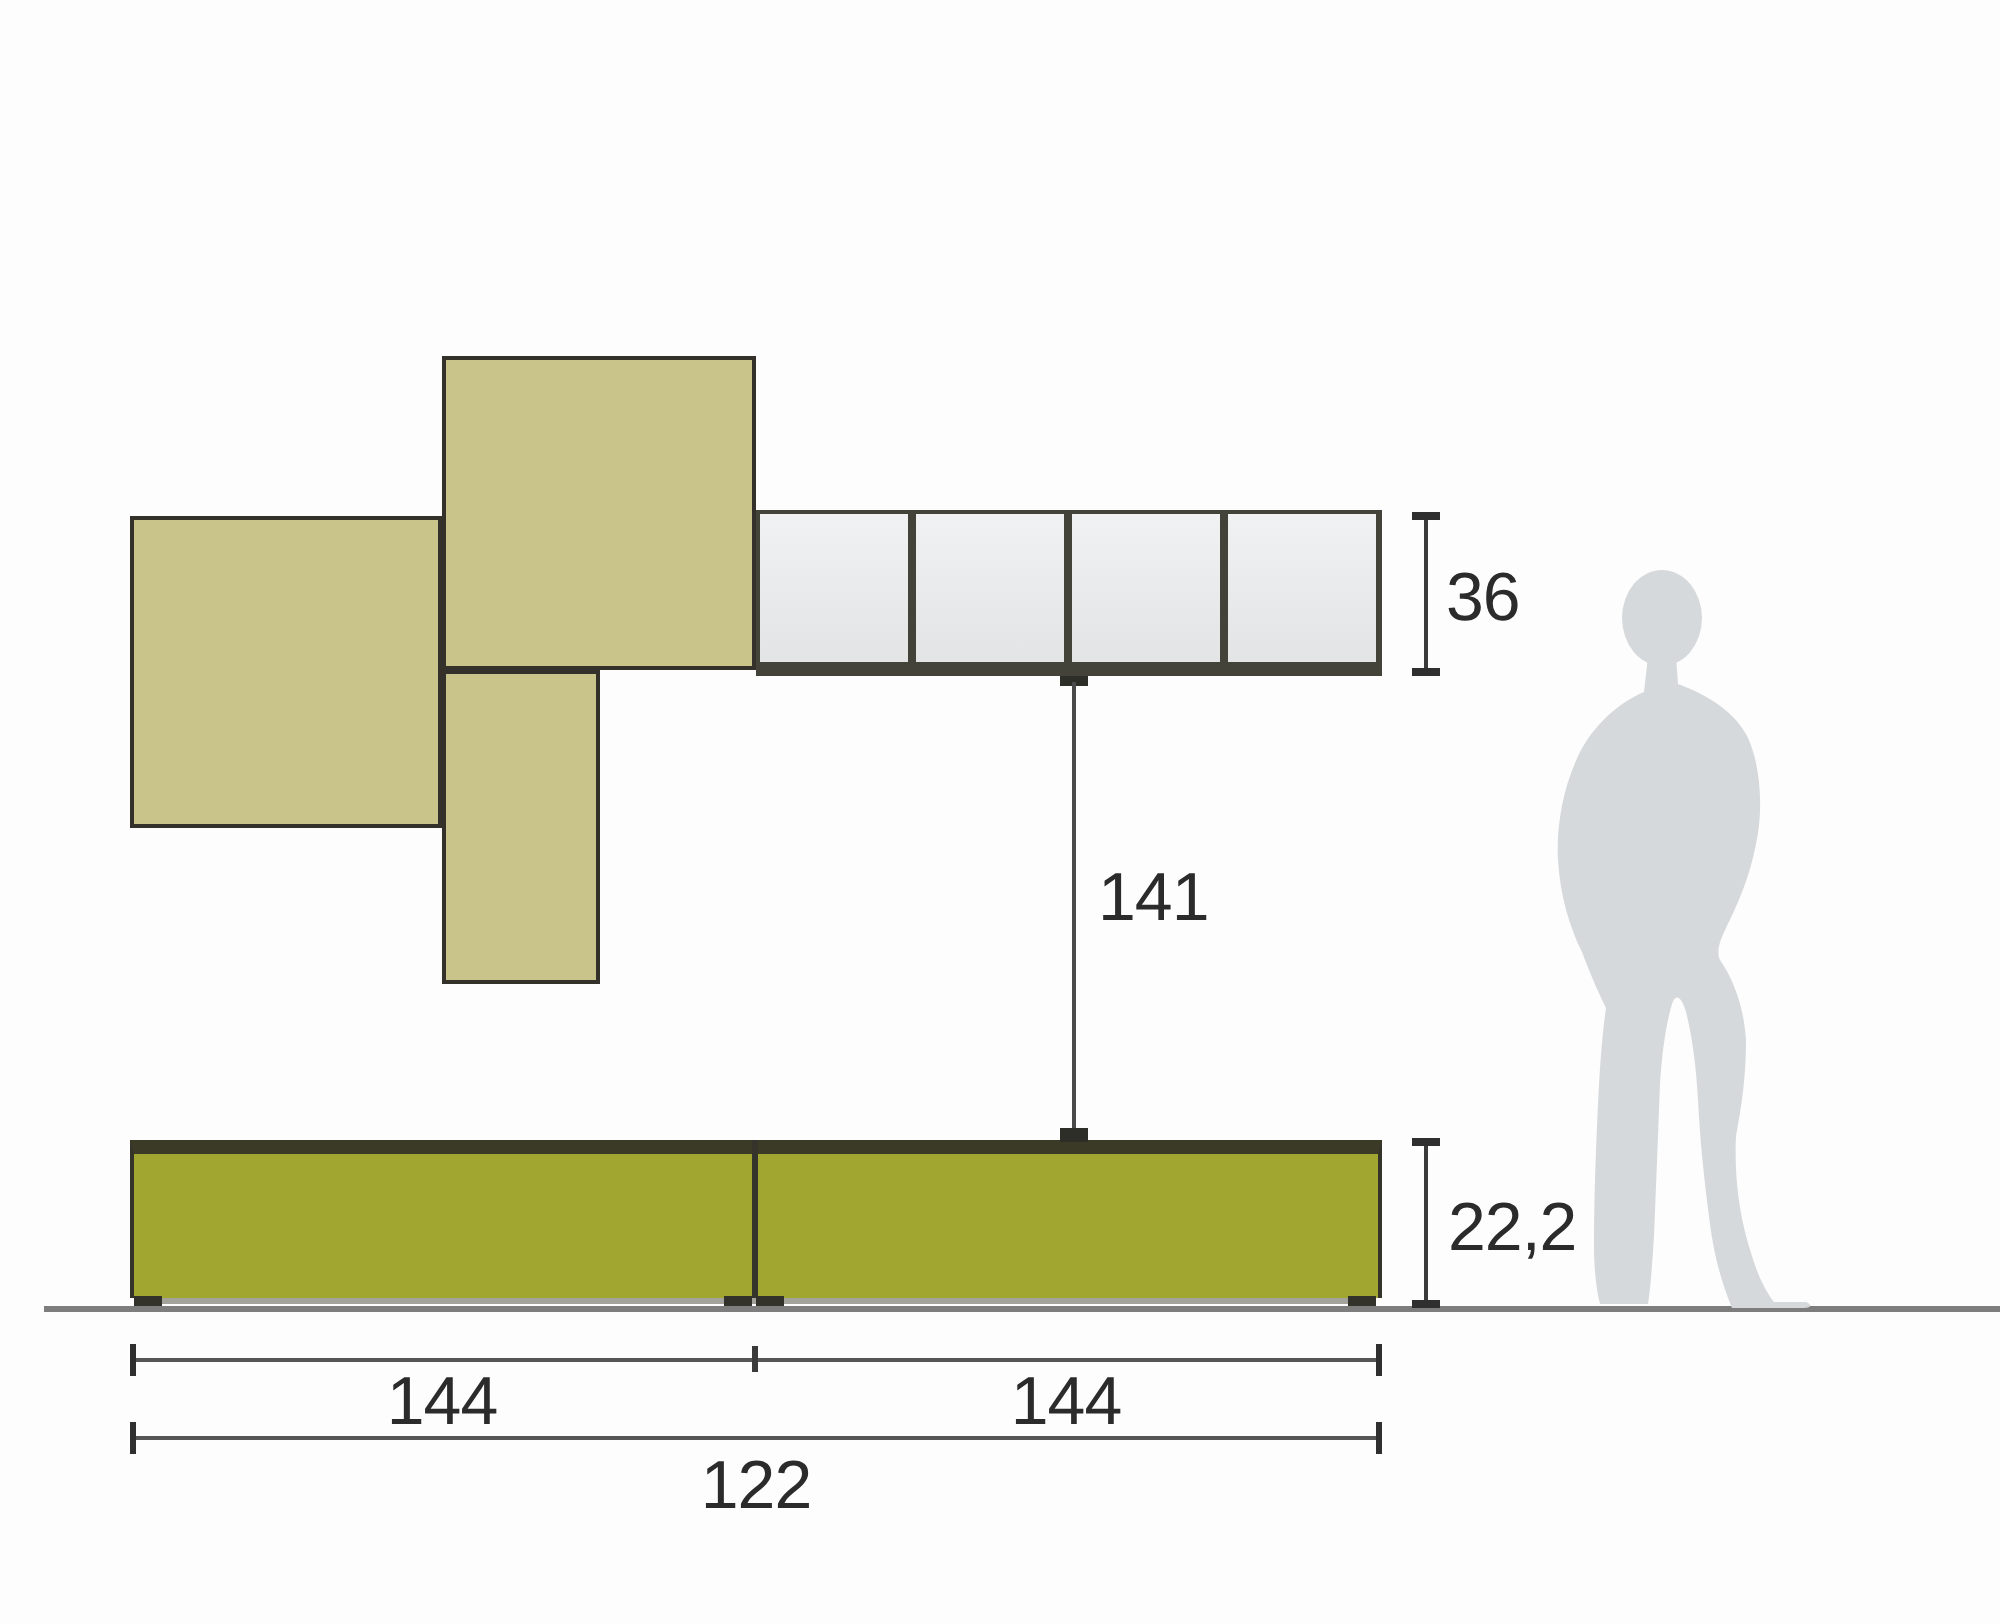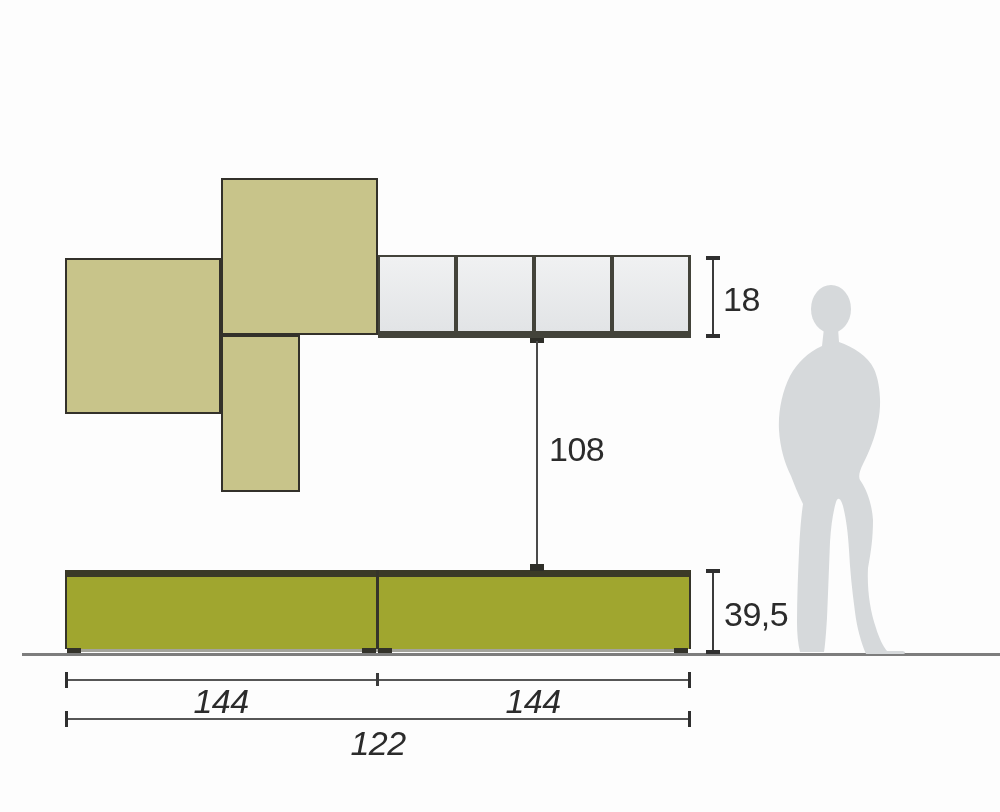--- a/index.html
+++ b/index.html
@@ -55,21 +55,21 @@
   .dim-vline{width:2px;background:#3a3a3a;}
   .dim-cap{height:4px;width:14px;background:#2f2f2f;}
   .dim-hline{height:2px;background:#565656;}
   .dim-endtick{width:3px;height:16px;background:#2f2f2f;}
   .dim-midtick{width:3px;height:13px;background:#3a3a3a;}
   .dim-attach{background:#2e2e28;}
   .dim-label{
     font-size:34px;line-height:34px;letter-spacing:-0.5px;
     color:#2b2b2b;white-space:nowrap;
   }
-  .lbl-center{width:80px;text-align:center;font-style:italic;}
+  .lbl-center{width:80px;text-align:center;}
 
   .v36-line{left:712px;top:258px;height:79px;}
   .v36-cap-t{left:706px;top:256px;}
   .v36-cap-b{left:706px;top:334px;}
   .lbl-36{left:723px;top:282px;}
 
   .v108-line{left:536px;top:341px;height:226px;width:2px;background:#4a4a4a;}
   .v108-attach-t{left:530px;top:337px;width:14px;height:6px;}
   .v108-attach-b{left:530px;top:564px;width:14px;height:7px;}
   .lbl-108{left:549px;top:432px;}
@@ -117,31 +117,31 @@
   <div class="abs foot foot-1"></div>
   <div class="abs foot foot-2"></div>
   <div class="abs foot foot-3"></div>
   <div class="abs foot foot-4"></div>
 
   <div class="abs ground"></div>
 
   <div class="abs dim-vline v36-line"></div>
   <div class="abs dim-cap v36-cap-t"></div>
   <div class="abs dim-cap v36-cap-b"></div>
-  <div class="abs dim-label lbl-36">18</div>
+  <div class="abs dim-label lbl-36">36</div>
 
   <div class="abs dim-attach v108-attach-t"></div>
   <div class="abs v108-line"></div>
   <div class="abs dim-attach v108-attach-b"></div>
-  <div class="abs dim-label lbl-108">108</div>
+  <div class="abs dim-label lbl-108">141</div>
 
   <div class="abs dim-vline v395-line"></div>
   <div class="abs dim-cap v395-cap-t"></div>
   <div class="abs dim-cap v395-cap-b"></div>
-  <div class="abs dim-label lbl-395">39,5</div>
+  <div class="abs dim-label lbl-395">22,2</div>
 
   <div class="abs dim-hline h144-line"></div>
   <div class="abs dim-endtick h144-tick-l"></div>
   <div class="abs dim-midtick h144-tick-m"></div>
   <div class="abs dim-endtick h144-tick-r"></div>
   <div class="abs dim-label lbl-center lbl-144-l">144</div>
   <div class="abs dim-label lbl-center lbl-144-r">144</div>
 
   <div class="abs dim-hline h288-line"></div>
   <div class="abs dim-endtick h288-tick-l"></div>

